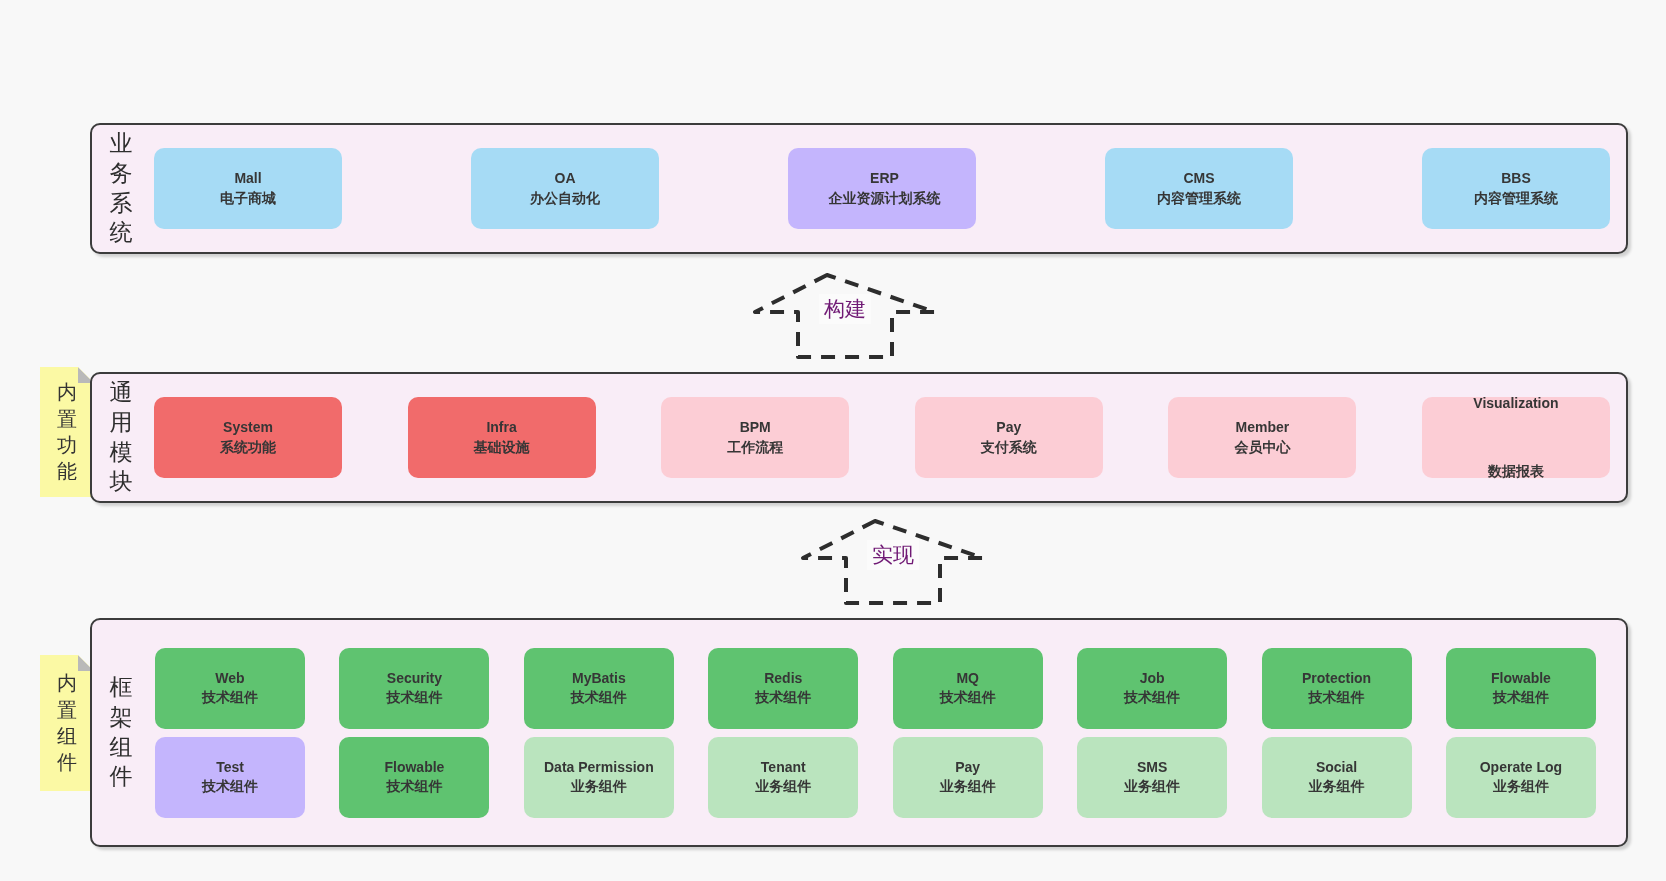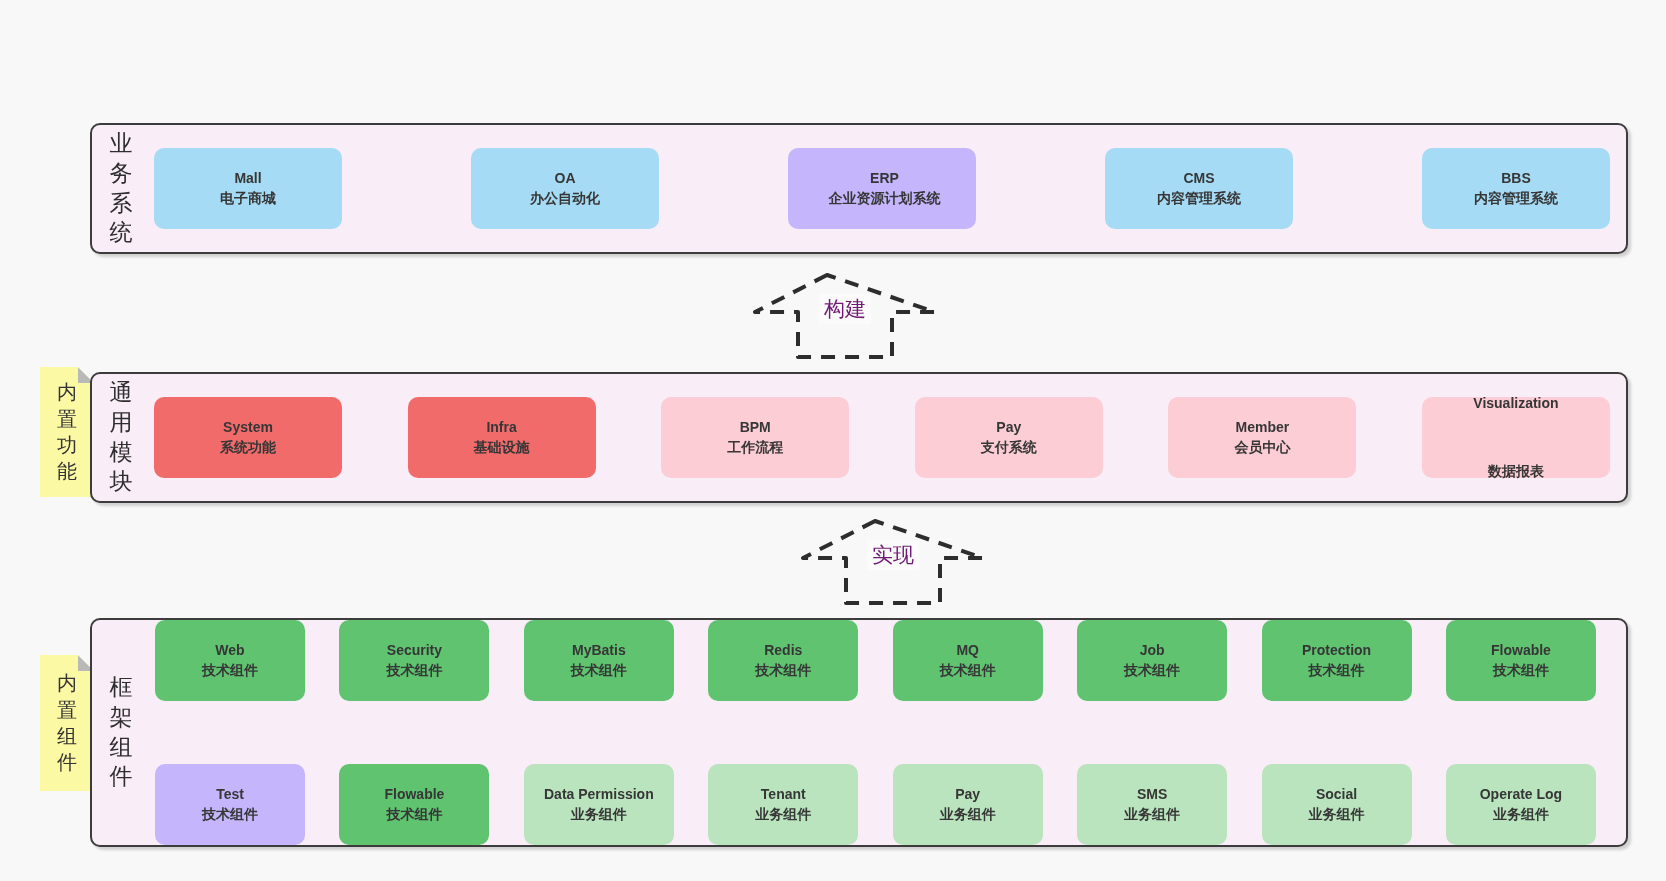--- a/index.html
+++ b/index.html
@@ -12,21 +12,21 @@
   .band-business   { top:123px; height:131px; }
   .band-modules    { top:372px; height:131px; }
   .band-components { top:618px; height:229px; }
 
   .band-label { position:absolute; left:0; top:0; bottom:0; width:58px;
                 display:flex; flex-direction:column; justify-content:center; align-items:center;
                 font-size:23px; line-height:1.3; color:#2e2e2e; }
 
   .rows { position:absolute; left:58px; right:14px; top:0; bottom:0;
           display:flex; flex-direction:column; justify-content:center; }
-  .band-components .rows { gap:8px;justify-content:space-between; }
+  .band-components .rows { gap:8px; }
   .box-row { display:flex; justify-content:space-between; }
   .band-business .box-row, .band-modules .box-row { padding:0 2px 0 4px; }
   .band-components .box-row { padding:0 16px 0 5px; }
 
   .box { height:81px; border-radius:10px; box-sizing:border-box; padding:0 10px;
          display:flex; flex-direction:column; justify-content:center; align-items:center;
          text-align:center; color:#363636; font-size:14px; line-height:1.38;font-weight:bold; }
   .band-business .box, .band-modules .box { width:188px; }
   .band-components .box { width:150px; }
 

